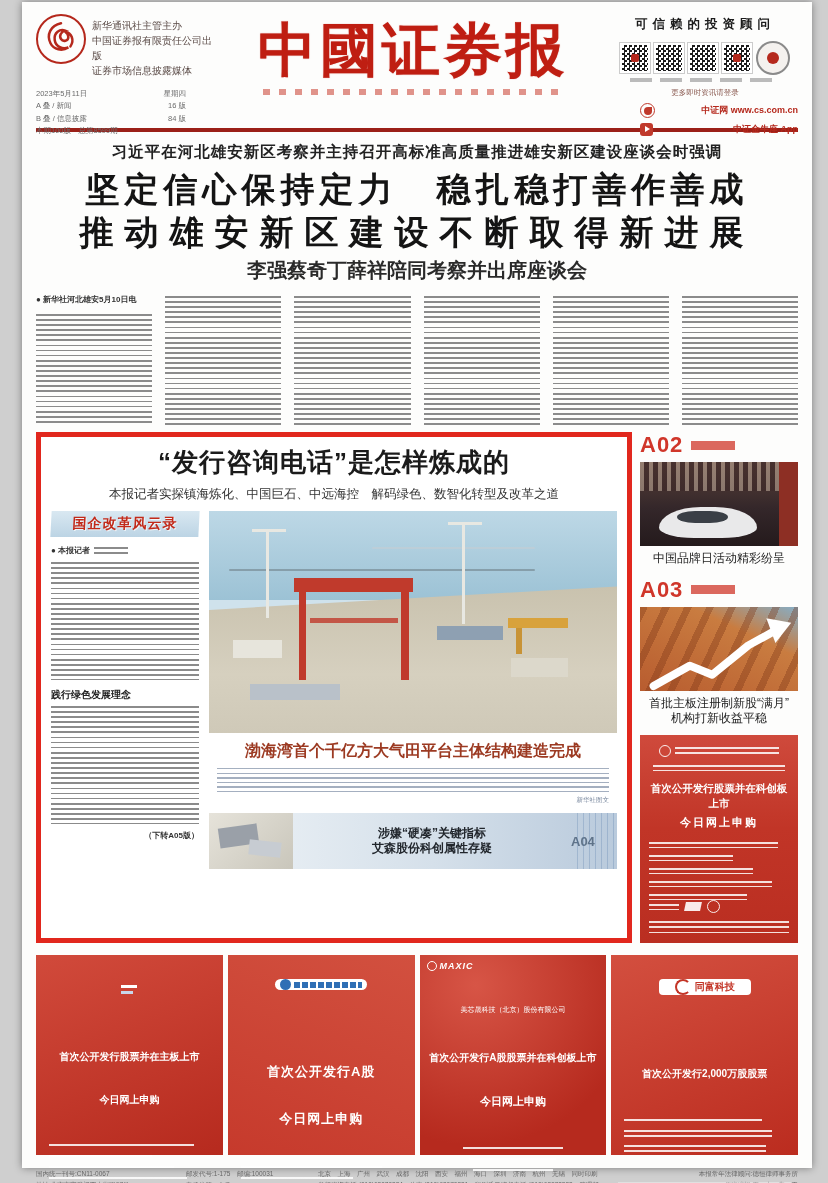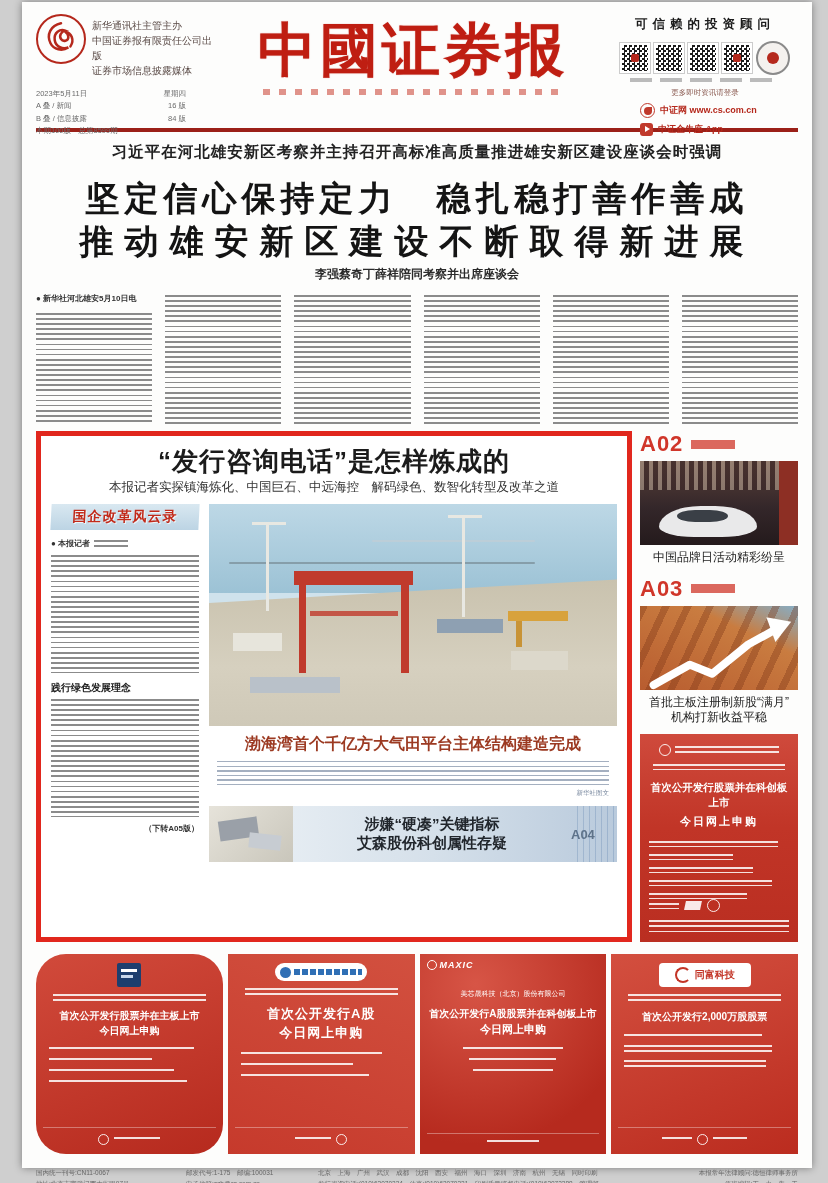--- a/index.html
+++ b/index.html
@@ -39,42 +39,42 @@
   .slogan{font-size:12.5px;font-weight:bold;letter-spacing:5px;color:#1c1c1c;margin-top:2px;}
   .qrrow{display:flex;justify-content:center;align-items:center;gap:4px;margin-top:8px;}
   .qr{width:26px;height:26px;border:2px solid #fff;outline:1px solid #ccc;
       background:repeating-conic-gradient(#1b1b1b 0 25%,#fff 0 50%) 0 0/5px 5px;position:relative;}
   .qr i{position:absolute;inset:9px;background:#b5281c;border-radius:2px;}
   .seal{width:30px;height:30px;border-radius:50%;border:2px solid #8a8a8a;position:relative;background:#f4f1ee;}
   .seal i{position:absolute;inset:9px;background:#b5281c;border-radius:50%;}
   .qrlabels{margin:3px auto 0;width:150px;height:4px;
     background:repeating-linear-gradient(to right,#bbb 0 22px,transparent 22px 30px);}
   .login-hint{font-size:7.5px;color:#8a5a50;margin-top:6px;}
-  .mh-link{display:flex;align-items:center;justify-content:flex-start;gap:5px;margin:5px 0 0 28px;}
+  .mh-link{display:flex;align-items:center;justify-content:space-between;gap:5px;margin:5px 0 0 28px;}
   .mh-link .txt{font-size:9px;color:#b5281c;font-weight:bold;}
   .ic-site{width:13px;height:13px;border-radius:50%;border:1.5px solid #c0392b;position:relative;}
   .ic-site::after{content:"";position:absolute;inset:2.5px;background:#c0392b;border-radius:50% 0 50% 50%;}
   .ic-app{width:13px;height:13px;border-radius:3px;background:#c0392b;position:relative;}
   .ic-app::after{content:"";position:absolute;left:4.5px;top:3px;border-left:5px solid #fff;border-top:3.5px solid transparent;border-bottom:3.5px solid transparent;}
   .redrule{height:4px;background:#9b2018;margin-top:2px;}
   
   .kicker{text-align:center;font-size:15.5px;font-weight:600;color:#222;margin-top:10px;letter-spacing:1px;}
-  .h1a{text-align:center;font-size:34px;font-weight:900;color:#141414;letter-spacing:5px;margin-top:14px;line-height:1.25;}
+  .h1a{text-align:center;font-size:34px;font-weight:900;color:#141414;letter-spacing:5px;margin-top:5px;line-height:1.25;}
   .h1b{text-align:center;font-size:34px;font-weight:900;color:#141414;letter-spacing:11px;line-height:1.25;}
-  .deck{text-align:center;font-size:12px;font-weight:600;color:#2a2a2a;margin-top:4px;}
+  .deck{text-align:center;font-size:20px;font-weight:600;color:#2a2a2a;margin-top:4px;}
   
   .cols{display:flex;gap:13px;margin-top:10px;height:132px;}
   .col{flex:1;position:relative;}
   .leadline{font-size:8px;font-weight:bold;color:#333;margin-bottom:4px;}
   .colgk{position:absolute;left:0;right:0;bottom:0;}
   
   .mainrow{display:flex;gap:8px;margin-top:6px;}
   .feature{width:596px;flex:none;border:5px solid #e1271d;box-sizing:border-box;padding:8px 10px;background:#fff;}
   .f-title{text-align:center;font-size:26px;font-weight:900;color:#1b1b1b;letter-spacing:1px;}
-  .f-sub{text-align:center;font-size:12.5px;color:#333;margin-top:0;}
+  .f-sub{text-align:center;font-size:12.5px;color:#333;margin-top:6px;}
   .f-row{display:flex;gap:10px;margin-top:8px;}
   .f-left{width:148px;flex:none;}
   .banner{height:26px;background:linear-gradient(180deg,#d9e8f1,#bcd4e4);display:flex;align-items:center;justify-content:center;
     font-size:14px;font-weight:900;color:#c22a1a;letter-spacing:1px;transform:skewX(-3deg);text-shadow:1px 1px 0 rgba(255,255,255,.7);}
   .byline{font-size:8px;font-weight:bold;color:#333;margin-top:8px;display:flex;align-items:center;gap:4px;}
   .f-left .p1{height:118px;margin-top:6px;}
   .f-subhead{font-size:10px;font-weight:bold;color:#222;margin:8px 0 4px;}
   .f-left .p2{height:118px;}
   .jump{font-size:8px;font-weight:bold;color:#333;text-align:right;margin-top:6px;}
   .f-right{flex:1;}
@@ -94,21 +94,21 @@
   .crane::after{content:"";position:absolute;top:0;left:-14px;width:34px;height:3px;background:#e8e8e2;}
   .ycrane{position:absolute;right:12%;top:48%;width:60px;height:10px;background:#d8a23c;}
   .ycrane::after{content:"";position:absolute;left:8px;top:10px;width:6px;height:26px;background:#c89336;}
   .f-caption{font-size:16px;font-weight:900;color:#9c3a22;text-align:center;margin-top:8px;}
   .f-caplines{height:26px;margin:6px 8px 0;}
   .f-credit{font-size:6.5px;color:#7b8aa0;text-align:right;margin:2px 8px 0;}
   .teaser{height:56px;margin-top:8px;display:flex;align-items:center;
     background:linear-gradient(90deg,#eef3f7 0,#d5e0ea 55%,#b9cadc 100%);position:relative;overflow:hidden;}
   .teaser .thumb{width:84px;height:100%;flex:none;background:linear-gradient(135deg,#e6e3da,#c9c6bb);position:relative;}
   .teaser .thumb i{position:absolute;background:#9aa0a8;}
-  .teaser .ttext{flex:1;text-align:center;font-size:15px;font-weight:900;color:#21262c;line-height:1.25;}
+  .teaser .ttext{flex:1;text-align:center;font-size:12px;font-weight:900;color:#21262c;line-height:1.25;}
   .teaser .tpage{width:46px;flex:none;font-size:13px;font-weight:bold;color:#5f7389;}
   .circuit{position:absolute;right:0;top:0;bottom:0;width:40px;
     background:repeating-linear-gradient(90deg,rgba(70,110,160,.25) 0 1px,transparent 1px 6px);}
   
   .sidebar{flex:1;display:flex;flex-direction:column;}
   .shead{display:flex;align-items:center;gap:8px;}
   .spage{font-size:22px;font-weight:900;color:#d0362a;letter-spacing:1px;}
   .stag{width:44px;height:9px;background:rgba(207,54,42,.75);}
   .sphoto{height:84px;margin-top:4px;position:relative;overflow:hidden;}
   .ph-a02{background:linear-gradient(180deg,#5a4038 0%,#34272a 55%,#241a1c 100%);}
@@ -129,22 +129,22 @@
   .ipo .logoline .dot{width:10px;height:10px;border-radius:50%;border:1.5px solid rgba(255,255,255,.9);}
   .ipo .h1{font-size:10.5px;font-weight:bold;text-align:center;line-height:1.45;margin-top:10px;}
   .ipo .h2{font-size:11px;font-weight:bold;text-align:center;margin-top:4px;letter-spacing:2px;}
   .ipo .lines{margin-top:12px;display:flex;flex-direction:column;gap:7px;}
   .ipo .logos{display:flex;align-items:center;gap:6px;margin-top:auto;}
   .ipo .logos .sq{width:16px;height:9px;background:rgba(255,255,255,.9);transform:skewX(-12deg);}
   .ipo .logos .ci{width:11px;height:11px;border-radius:50%;border:1.5px solid rgba(255,255,255,.9);}
   .ipo .note{margin-top:8px;}
   
   .ads{display:flex;gap:5px;margin-top:12px;height:200px;}
-  .ad{flex:1;color:#fff;padding:9px 7px;box-sizing:border-box;text-align:center;position:relative;display:flex;flex-direction:column;}
-  .ad.a1{background:linear-gradient(160deg,#d14a3b,#b62a1e);border-radius:30px;}
+  .ad{flex:1;color:#fff;padding:24px 7px;box-sizing:border-box;text-align:center;position:relative;display:flex;flex-direction:column;gap:28px;}
+  .ad.a1{background:linear-gradient(160deg,#d14a3b,#b62a1e);}
   .ad.a2{background:linear-gradient(20deg,#c63a2c,#d2503f);}
   .ad.a3{background:radial-gradient(circle at 30% 15%,#d75546,#b62a1e 75%);}
   .ad.a4{background:linear-gradient(180deg,#cc4133,#b02518);}
   .ad.a5{background:linear-gradient(160deg,#d34f3f,#bb2c1f);}
   .ad .h{font-weight:bold;line-height:1.45;}
   .ad .h.s10{font-size:10px;}
   .ad .h.s11{font-size:11px;}
   .ad .h.s13{font-size:13px;letter-spacing:1px;}
   .ad .company{height:7px;margin:7px 10px 0;}
   .ad .companytxt{font-size:7px;margin-top:7px;color:#fff;}

